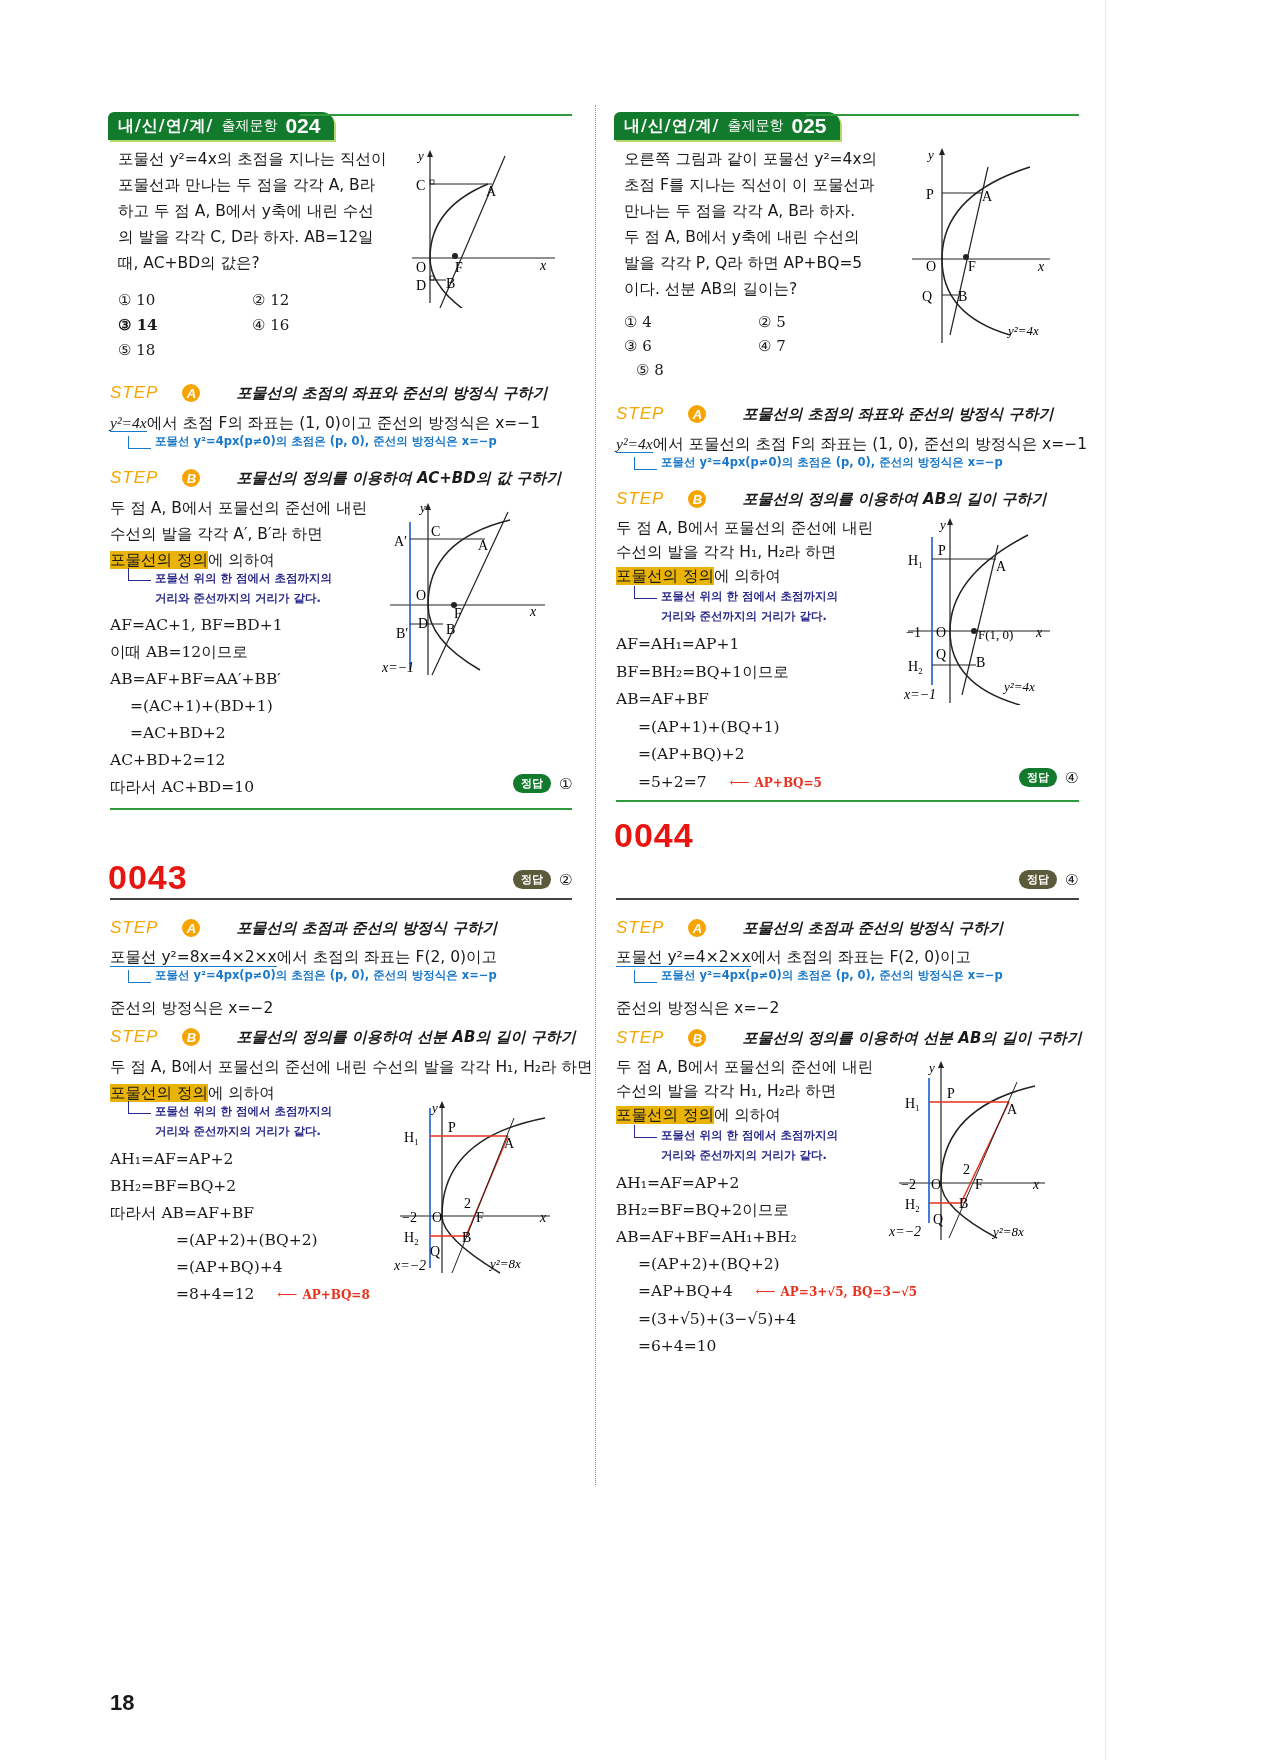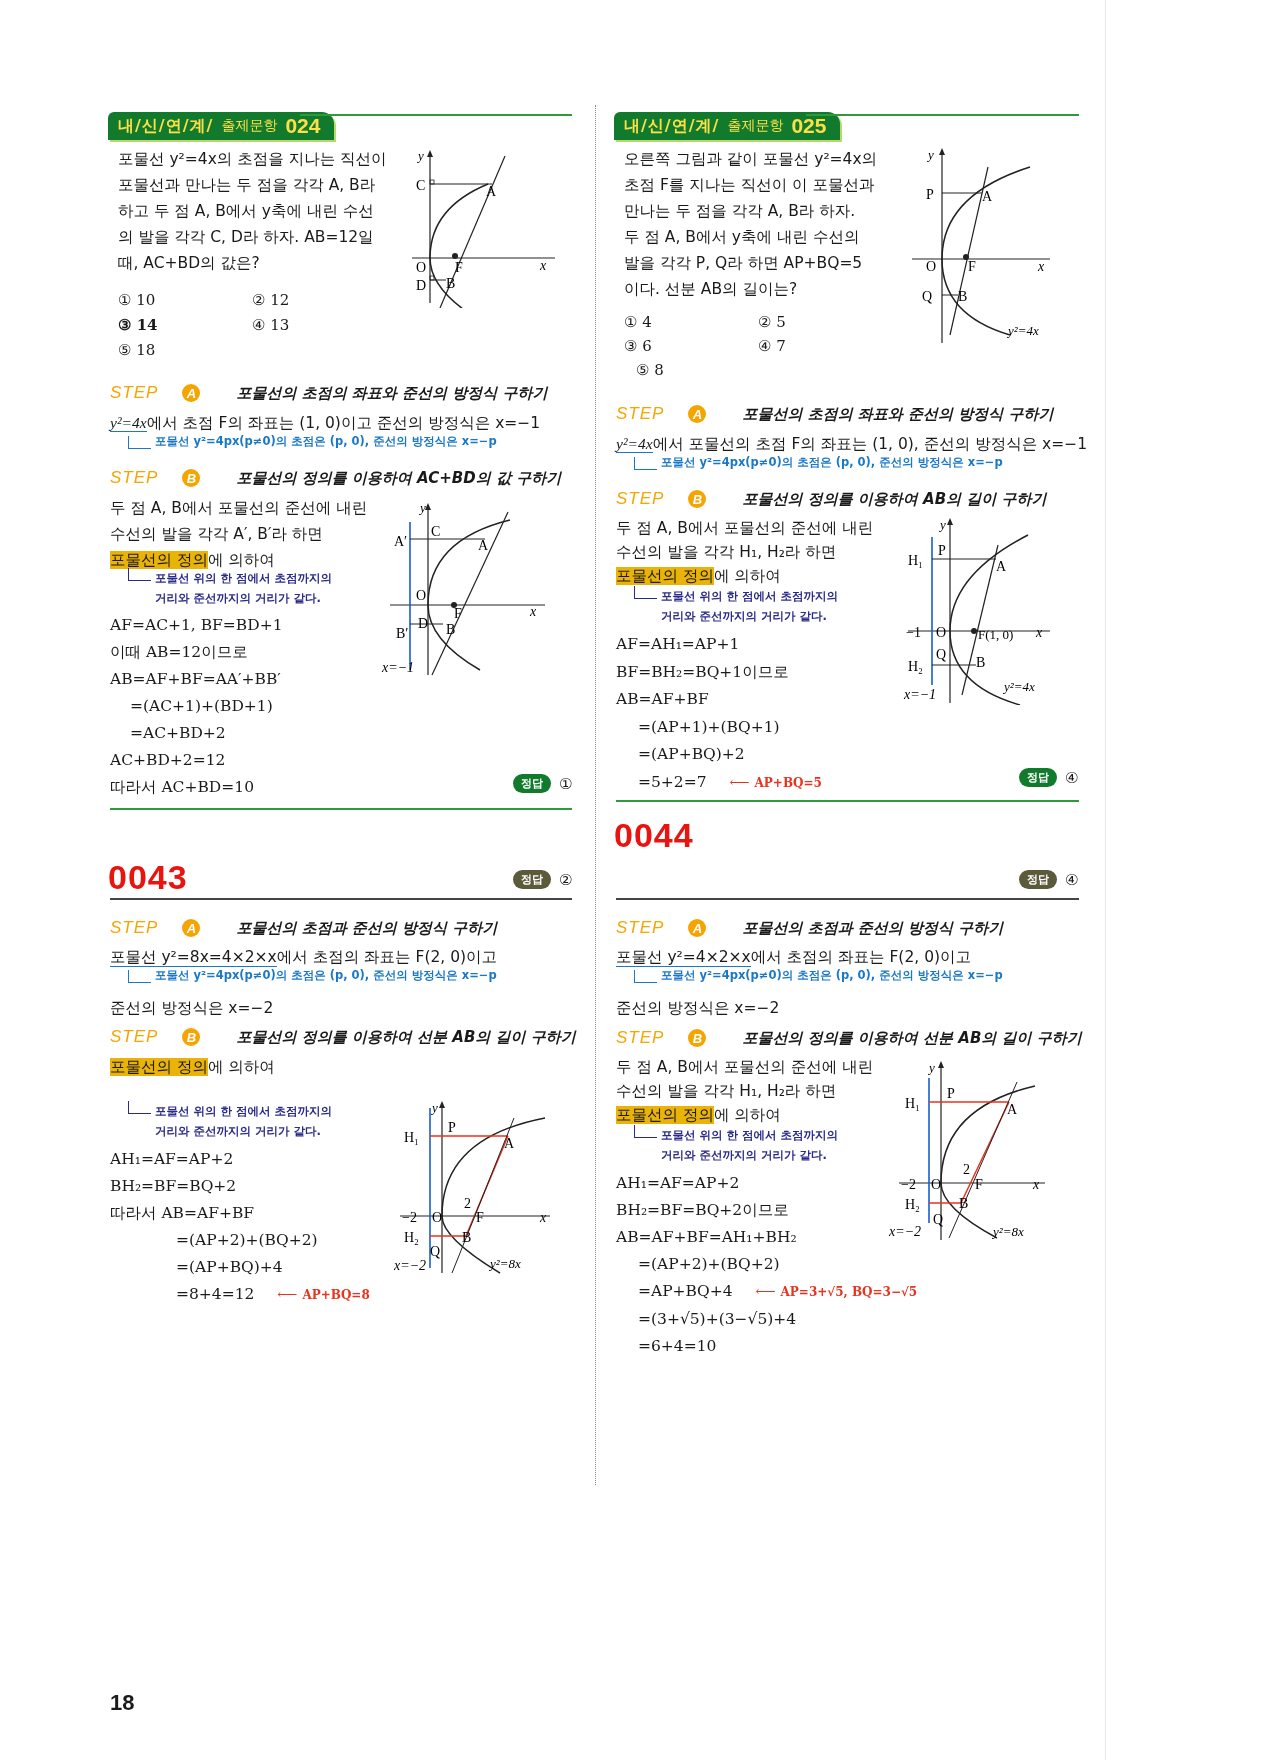--- a/index.html
+++ b/index.html
@@ -7,21 +7,21 @@
        font-family:"DejaVu Sans","Liberation Sans",sans-serif;color:#1a1a1a;}
   .page-edge{position:absolute;left:1105px;top:0;width:1px;height:1760px;background:#e6e6e6;}
   .col-divider{position:absolute;left:595px;top:105px;height:1380px;border-left:1px dotted #8a8a8a;}
   .abs{position:absolute;}
   .serif{font-family:"DejaVu Serif","Liberation Serif",serif;}
   .it{font-style:italic;font-family:"Liberation Serif","DejaVu Serif",serif;}
   .line{font-size:15.5px;line-height:26px;white-space:nowrap;}
 
   
   .box-head{position:absolute;height:28px;display:flex;align-items:center;}
-  .box-tag{background:#127a2c;color:#fde047;height:28px;padding:0 14px 0 10px;border-radius:6px 12px 0 0;
+  .box-tag{background:#127a2c;color:#ffffff;height:28px;padding:0 14px 0 10px;border-radius:6px 12px 0 0;
            display:flex;align-items:center;gap:8px;font-weight:bold;box-shadow:2px 2px 0 #b7d86a;}
   .box-tag .t1{font-size:16px;letter-spacing:1px;}
   .box-tag .t2{font-size:14px;font-weight:normal;}
   .box-tag .num{font-size:21px;font-family:"Liberation Sans",sans-serif;font-weight:bold;}
   .box-line{position:absolute;height:2px;background:#2f9a3b;}
 
   .step{position:absolute;display:flex;align-items:center;gap:24px;white-space:nowrap;font-style:italic;}
   .step-word{color:#f5a400;font-family:"Liberation Sans",sans-serif;font-size:17px;letter-spacing:1px;}
   .step-badge{display:inline-flex;width:18px;height:18px;border-radius:50%;background:#f5a400;color:#fff;
               font-size:13px;font-weight:bold;align-items:center;justify-content:center;font-family:"Liberation Sans",sans-serif;}
@@ -68,21 +68,21 @@
     <div>포물선 y²=4x의 초점을 지나는 직선이</div>
     <div>포물선과 만나는 두 점을 각각 A, B라</div>
     <div>하고 두 점 A, B에서 y축에 내린 수선</div>
     <div>의 발을 각각 C, D라 하자. AB=12일</div>
     <div>때, AC+BD의 값은?</div>
   </div>
   <div class="choices">
     <span class="choice serif" style="left:118px;top:288px;">① 10</span>
     <span class="choice serif" style="left:252px;top:288px;">② 12</span>
     <span class="choice serif" style="left:118px;top:313px;font-weight:bold;">③ 14</span>
-    <span class="choice serif" style="left:252px;top:313px;">④ 13</span>
+    <span class="choice serif" style="left:252px;top:313px;">④ 16</span>
     <span class="choice serif" style="left:118px;top:338px;">⑤ 18</span>
   </div>
 
   <svg class="abs" style="left:410px;top:148px;" width="150" height="160">
     <line x1="20" y1="155" x2="20" y2="6" stroke="#222" stroke-width="1.2"></line>
     <polygon points="20,2 17,9 23,9" fill="#222"></polygon>
     <line x1="2" y1="110" x2="145" y2="110" stroke="#222" stroke-width="1.2"></line>
     <path d="M78,36 Q20,60 20,110 Q20,140 63,168" fill="none" stroke="#222" stroke-width="1.5"></path>
     <line x1="95" y1="8" x2="30" y2="160" stroke="#222" stroke-width="1.2"></line>
     <line x1="20" y1="36" x2="82" y2="36" stroke="#222" stroke-width="1"></line>
@@ -310,20 +310,21 @@
     <span class="blue-note">포물선 y²=4px(p≠0)의 초점은 (p, 0), 준선의 방정식은 x=−p</span>
   </div>
   <div class="abs line" style="left:110px;top:995px;">준선의 방정식은 x=−2</div>
 
   <div class="step" style="left:110px;top:1027px;">
     <span class="step-word">STEP</span>
     <span class="step-badge">B</span>
     <span class="step-title">포물선의 정의를 이용하여 선분 AB의 길이 구하기</span>
   </div>
   <div class="abs line" style="left:110px;top:1054px;">
+    <div>두 점 A, B에서 포물선의 준선에 내린 수선의 발을 각각 H₁, H₂라 하면</div>
     <div><span class="hl">포물선의 정의</span><span>에 의하여</span></div>
   </div>
   <div class="abs" style="left:128px;top:1101px;display:flex;gap:4px;">
     <span style="display:inline-block;width:22px;height:12px;border-left:1.5px solid #2a2a8a;border-bottom:1.5px solid #2a2a8a;"></span>
     <div class="navy-note">
         <div>포물선 위의 한 점에서 초점까지의</div>
         <div>거리와 준선까지의 거리가 같다.</div>
       </div>
   </div>
   <div class="abs line serif" style="left:110px;top:1146px;line-height:27px;">

